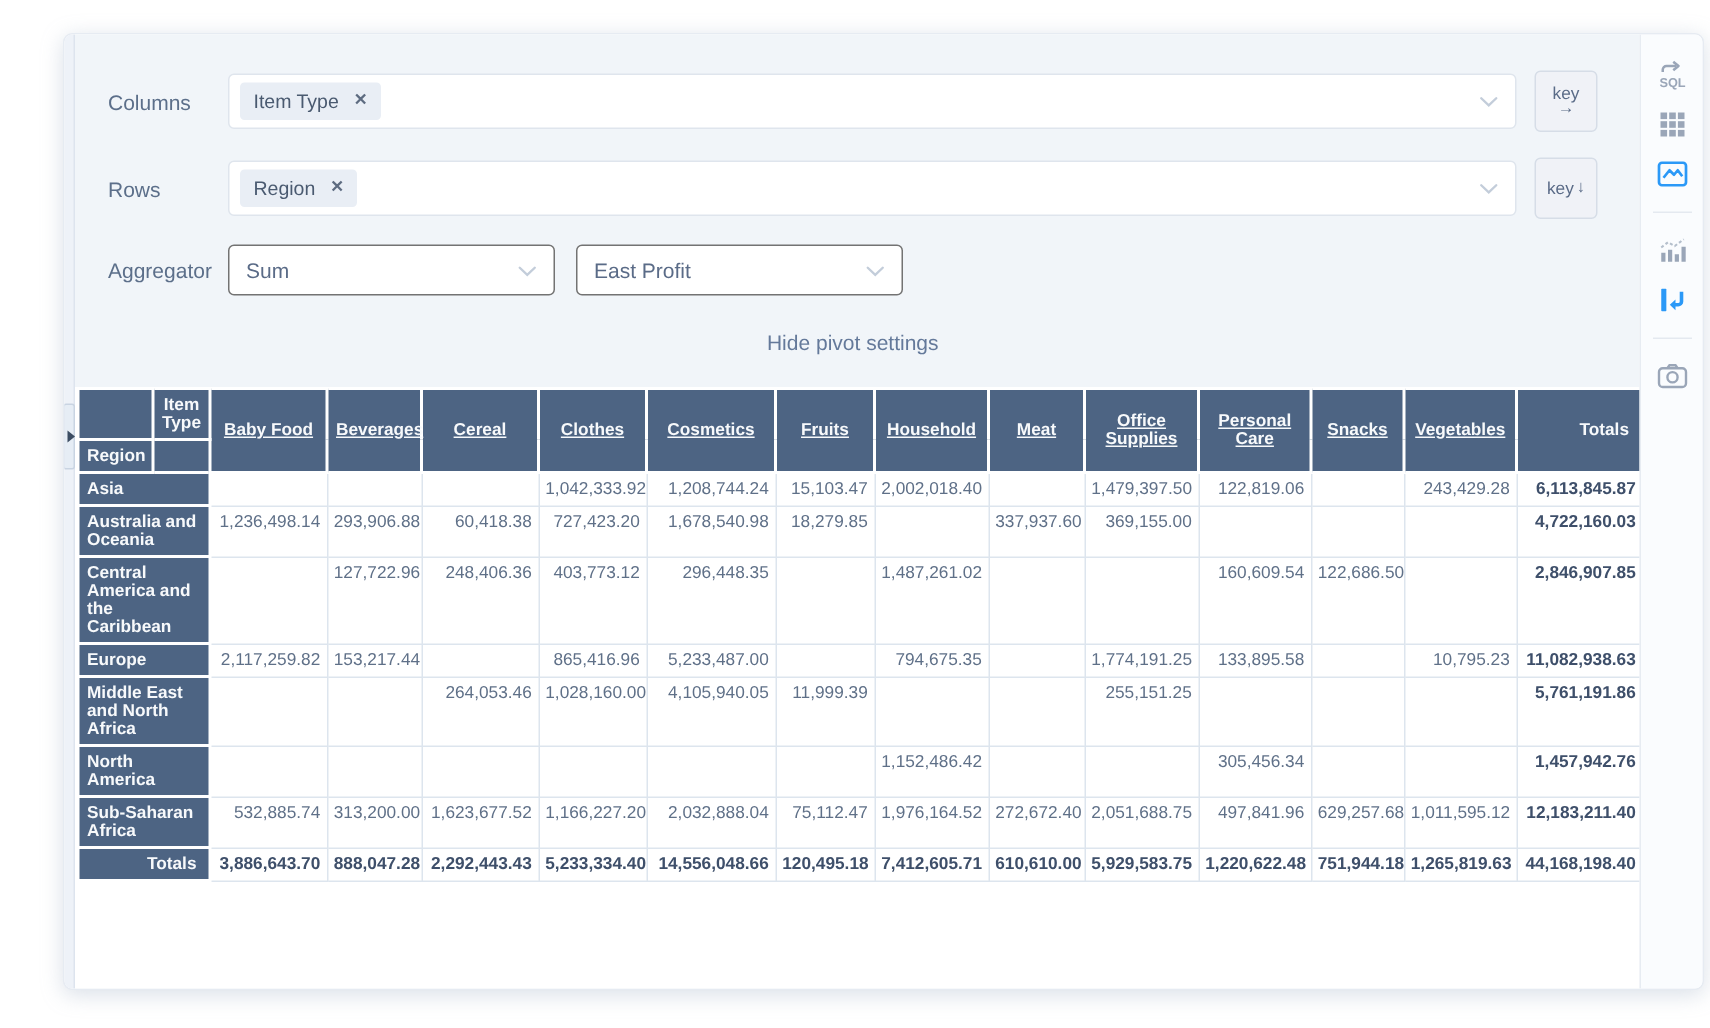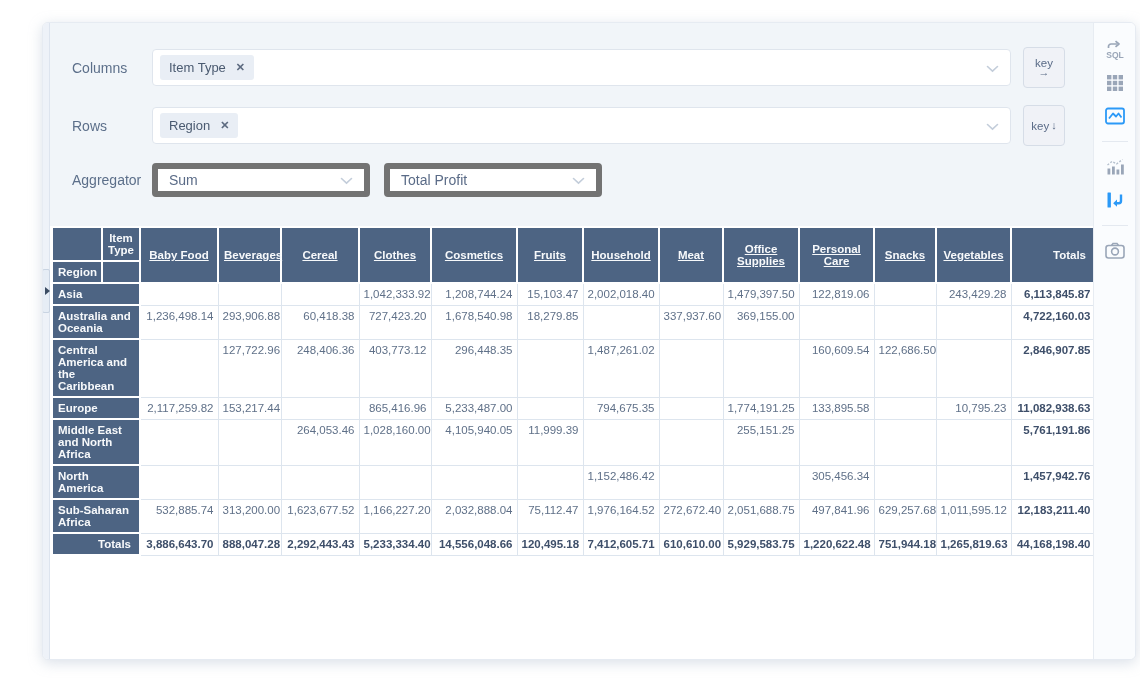--- a/index.html
+++ b/index.html
@@ -40,21 +40,21 @@
   .keybtn {
     flex: 0 0 auto; margin-left: 12px; width: 42px; height: 41px;
     background: #f0f2f7; border: 1px solid #d6dde7; border-radius: 4px;
     color: #5a6b87; font-size: 11.5px; cursor: pointer;
     display: flex; flex-direction: column; align-items: center; justify-content: center; line-height: 10px;
   }
   .keybtn .arrow { font-size: 11px; line-height: 9px; }
   .keybtn.inline { flex-direction: row; line-height: normal; }
   .keybtn.inline .arrow { margin-left: 2px; }
   .select {
-    width: 218px; height: 34px; background: #fff; border: 6px solid #737373; border-radius: 4px;
+    width: 218px; height: 34px; background: #fff; border: 1px solid #737373; border-radius: 4px;
     display: flex; align-items: center; padding: 0 30px 0 11px; position: relative;
     font-size: 14px; color: #5a6b87; cursor: pointer;
   }
   .select + .select { margin-left: 14px; }
   .hide-link { text-align: center; font-size: 14px; color: #64799a; padding: 6px 0 10px 0; cursor: pointer; }
 
   
   .table-wrap { background: #ffffff; padding: 0 0 8px 1px; flex: 1 1 auto; }
   table.pvt { border-collapse: collapse; table-layout: fixed; width: 1043px; }
   table.pvt th {
@@ -137,30 +137,31 @@
         <div class="srow-label">Aggregator</div>
         <div class="select">
           <span>Sum</span>
           <span class="chev">
             <svg width="13" height="8" viewBox="0 0 13 8">
                 <path d="M1.5 1.5 L6.5 6.2 L11.5 1.5" stroke="#c3cdda" stroke-width="1.6" fill="none" stroke-linecap="round"></path>
               </svg>
           </span>
         </div>
         <div class="select">
-          <span>Total Profit</span>
+          <span>East Profit</span>
           <span class="chev">
             <svg width="13" height="8" viewBox="0 0 13 8">
                 <path d="M1.5 1.5 L6.5 6.2 L11.5 1.5" stroke="#c3cdda" stroke-width="1.6" fill="none" stroke-linecap="round"></path>
               </svg>
           </span>
         </div>
       </div>
 
 
+      <div class="hide-link">Hide pivot settings</div>
     </div>
 
     <div class="table-wrap">
       <table class="pvt">
         <colgroup>
             <col style="width: 50px;">
             <col style="width: 38px;">
             <col style="width: 78px;">
             <col style="width: 63px;">
             <col style="width: 78px;">

